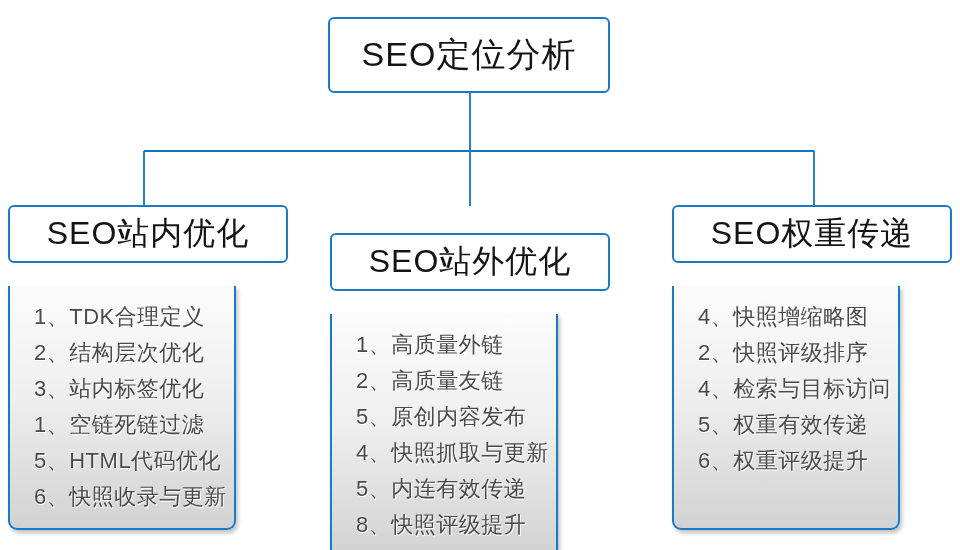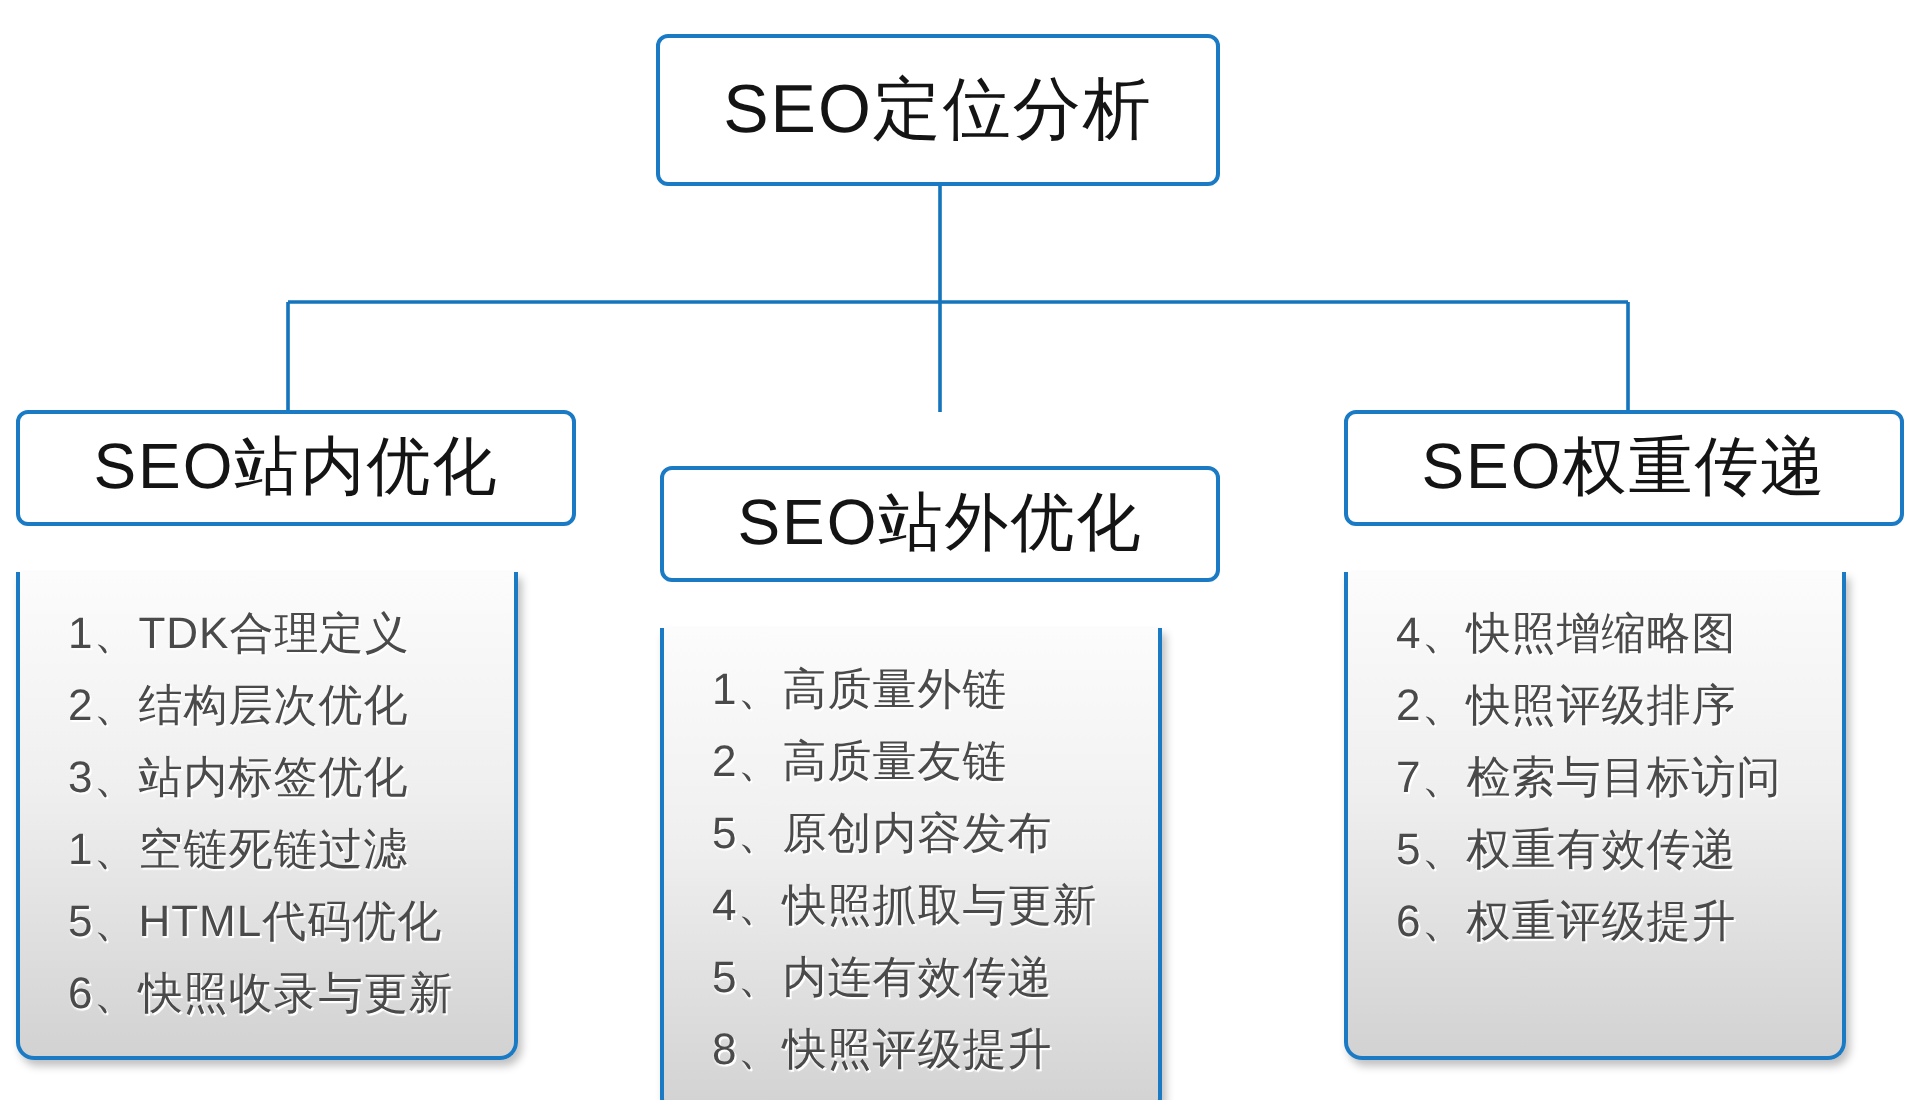--- a/index.html
+++ b/index.html
@@ -24,21 +24,21 @@
     left: 328px; top: 17px; width: 282px; height: 76px;
     font-size: 34px; letter-spacing: 1px;
   }
   .col-header {
     top: 205px; width: 280px; height: 58px;
     font-size: 32px; letter-spacing: 1px;
     z-index: 2;
   }
   .col-body {
     position: absolute;
-    top: 286px; width: 251px; height: 244px;
+    top: 286px; width: 228px; height: 244px;
     border: 2px solid #1b7ac4;
     border-top: none;
     border-radius: 0 0 9px 9px;
     background: linear-gradient(180deg, #fcfcfc 0%, #efefef 45%, #d2d2d2 100%);
     box-shadow: 2px 3px 4px rgba(0,0,0,0.25);
     padding: 13px 8px 0 24px;
     z-index: 1;
   }
   .col-0 { left: 8px; }
   .col-1 { left: 330px; margin-top: 28px; }
@@ -92,18 +92,18 @@
     <div class="body-item">5、内连有效传递</div>
     <div class="body-item">8、快照评级提升</div>
   </div>
 
   <div class="node-box col-header col-2">
     <span>SEO权重传递</span>
   </div>
   <div class="col-body col-2">
     <div class="body-item">4、快照增缩略图</div>
     <div class="body-item">2、快照评级排序</div>
-    <div class="body-item">7、检索与目标访问</div>
+    <div class="body-item">4、检索与目标访问</div>
     <div class="body-item">5、权重有效传递</div>
     <div class="body-item">6、权重评级提升</div>
   </div>
 
 </div>
 
 </body></html>

